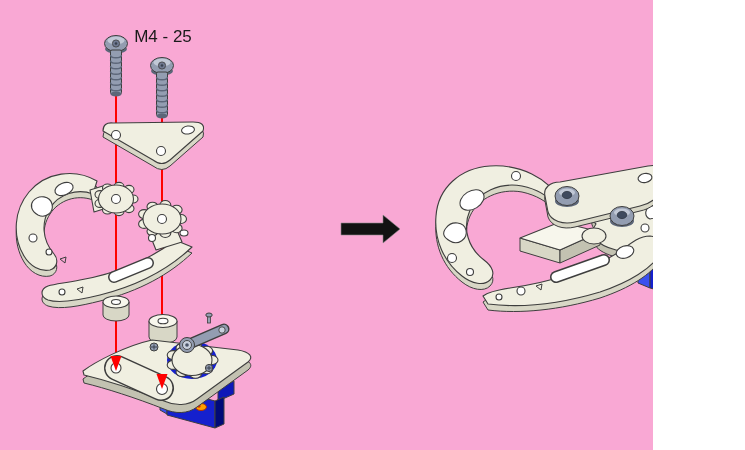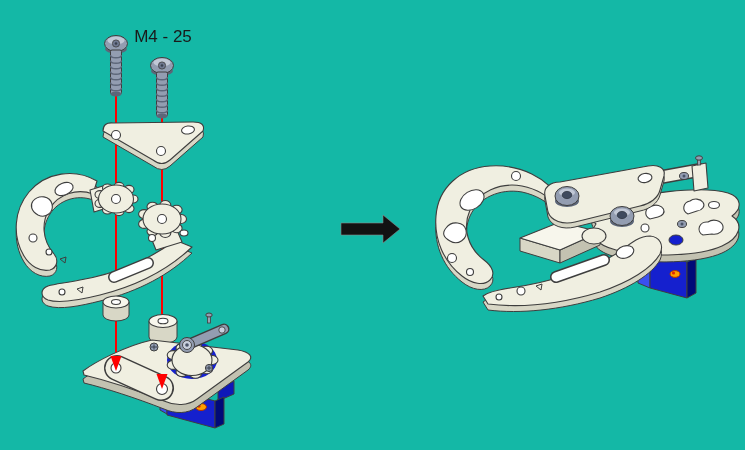--- a/index.html
+++ b/index.html
@@ -1,17 +1,17 @@
 <!DOCTYPE html>
 <html style="--plate: #F0EFE1; --plateBright: #F7F6EC; --plateSide: #D8D7C6; --plateDark: #C3C2B1; --outline: #3E3E3E; --red: #FF0000; --arrowBlack: #121212; --screwBody: #939DB1; --screwDark: #5C6679; --screwLight: #C9D0DD; --servoBlue: #1520CE; --servoBlueLight: #3A50EF; --servoBlueDark: #000A78; --servoOrange: #FFA000; --servoOrangeDot: #E02800;"><head>
 <meta charset="utf-8">
 <style>
   html,body{margin:0;padding:0;background:#ffffff;}
   .canvas{
-    position:relative;width:745px;height:450px;background:#14b8a6;
+    position:relative;width:653px;height:450px;background:#f9a8d4;
     font-family:"Liberation Sans",sans-serif;overflow:hidden;
   }
   svg{display:block}
   .lbl{font-family:"Liberation Sans",sans-serif;font-size:17px;fill:#1a1a1a;}
   .p  {fill:var(--plate);stroke:var(--outline);stroke-width:1.1;stroke-linejoin:round;}
   .pb {fill:var(--plateBright);stroke:var(--outline);stroke-width:1.1;stroke-linejoin:round;}
   .ps {fill:var(--plateSide);stroke:var(--outline);stroke-width:1;stroke-linejoin:round;}
   .pd {fill:var(--plateDark);stroke:var(--outline);stroke-width:1;stroke-linejoin:round;}
   .hole{fill:#ffffff;stroke:var(--outline);stroke-width:1.1;}
   .sb {fill:var(--screwBody);stroke:var(--outline);stroke-width:1;}

